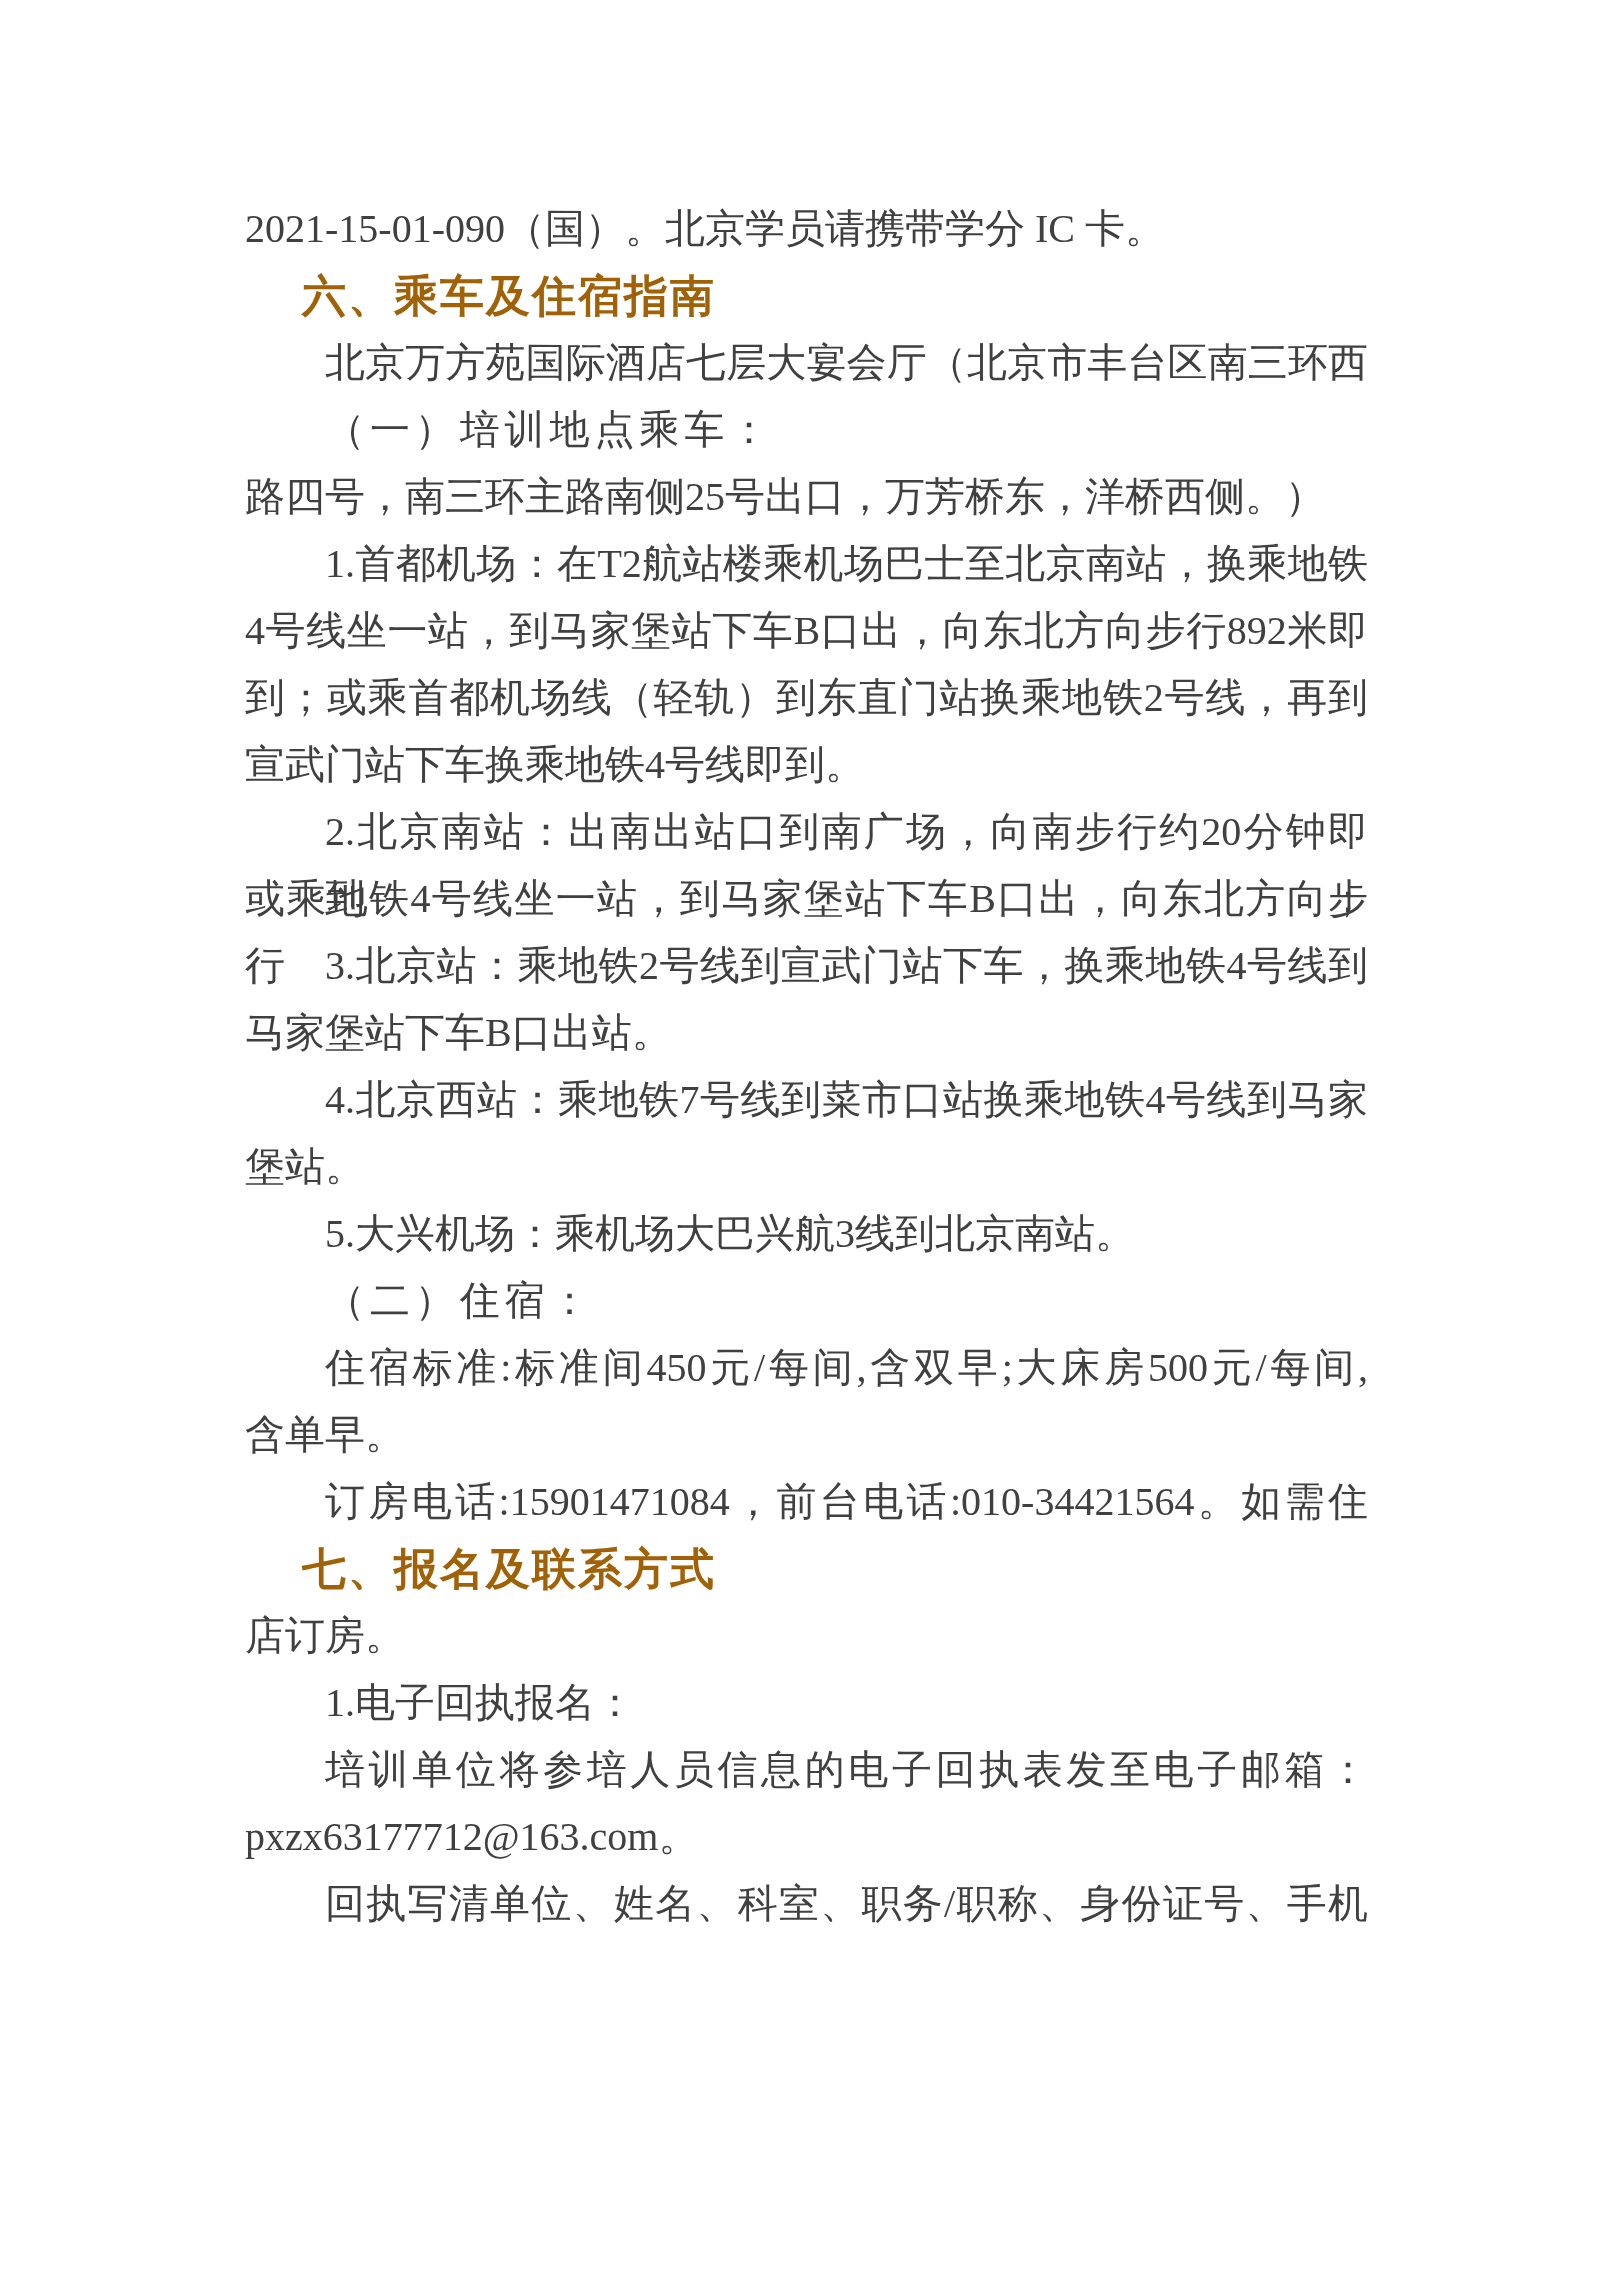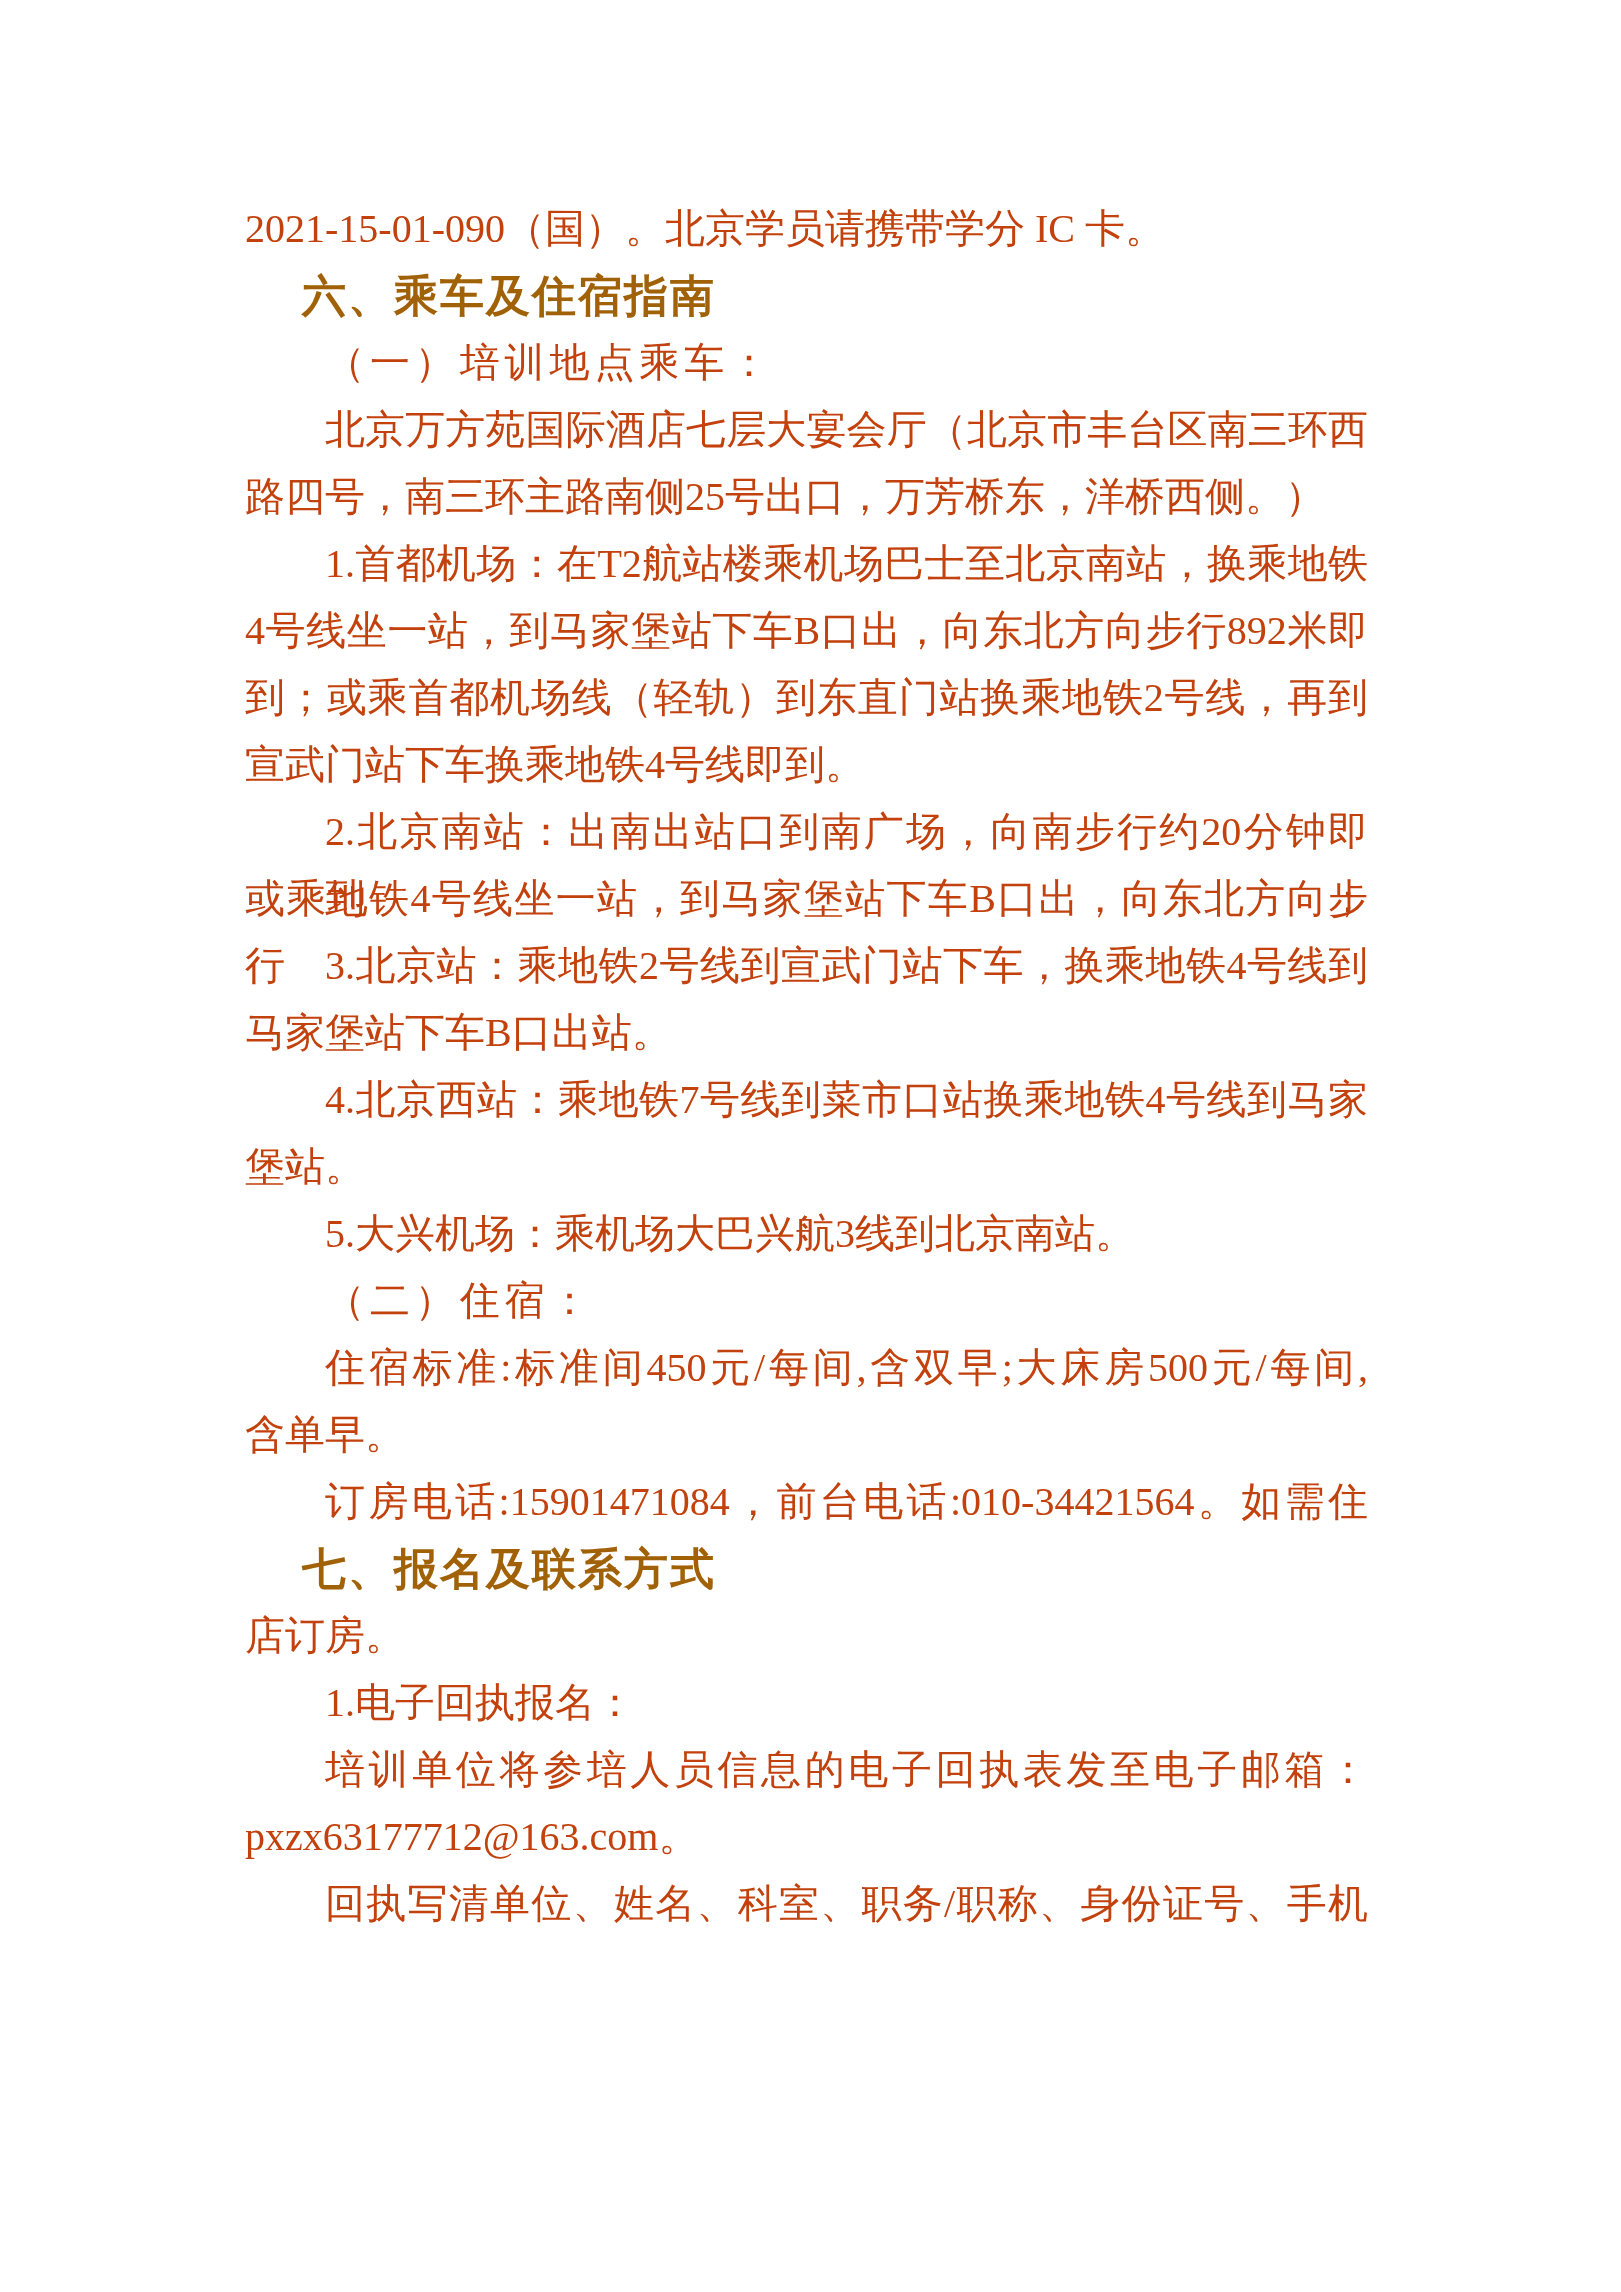--- a/index.html
+++ b/index.html
@@ -14,21 +14,21 @@
   .doc{
     position:absolute;
     left:245px;
     top:195px;
     width:1123px;
   }
   .line{
     height:67px;
     line-height:67px;
     font-size:40px;
-    color:#c2410c;
+    color:#404040;
     white-space:normal;
     overflow:visible;
   }
   .indent{ padding-left:80px; }
   .just{
     text-align:justify;
     text-align-last:justify;
     text-justify:inter-character;
   }
   .h{
@@ -47,22 +47,22 @@
     text-underline-offset:6.9px;
   }
 </style>
 </head>
 <body>
 
 <div class="page">
   <div class="doc">
     <div class="line">2021-15-01-090（国）。北京学员请携带学分 IC 卡。</div>
     <div class="line h">六、乘车及住宿指南</div>
+    <div class="line indent just">北京万方苑国际酒店七层大宴会厅（北京市丰台区南三环西</div>
     <div class="line indent kai">（一）培训地点乘车：</div>
-    <div class="line indent just">北京万方苑国际酒店七层大宴会厅（北京市丰台区南三环西</div>
     <div class="line">路四号，南三环主路南侧25号出口，万芳桥东，洋桥西侧。）</div>
     <div class="line indent just">1.首都机场：在T2航站楼乘机场巴士至北京南站，换乘地铁</div>
     <div class="line just">4号线坐一站，到马家堡站下车B口出，向东北方向步行892米即</div>
     <div class="line just">到；或乘首都机场线（轻轨）到东直门站换乘地铁2号线，再到</div>
     <div class="line">宣武门站下车换乘地铁4号线即到。</div>
     <div class="line indent just">2.北京南站：出南出站口到南广场，向南步行约20分钟即到；</div>
     <div class="line just">或乘地铁4号线坐一站，到马家堡站下车B口出，向东北方向步行</div>
     <div class="line indent just">3.北京站：乘地铁2号线到宣武门站下车，换乘地铁4号线到</div>
     <div class="line">马家堡站下车B口出站。</div>
     <div class="line indent just">4.北京西站：乘地铁7号线到菜市口站换乘地铁4号线到马家</div>

